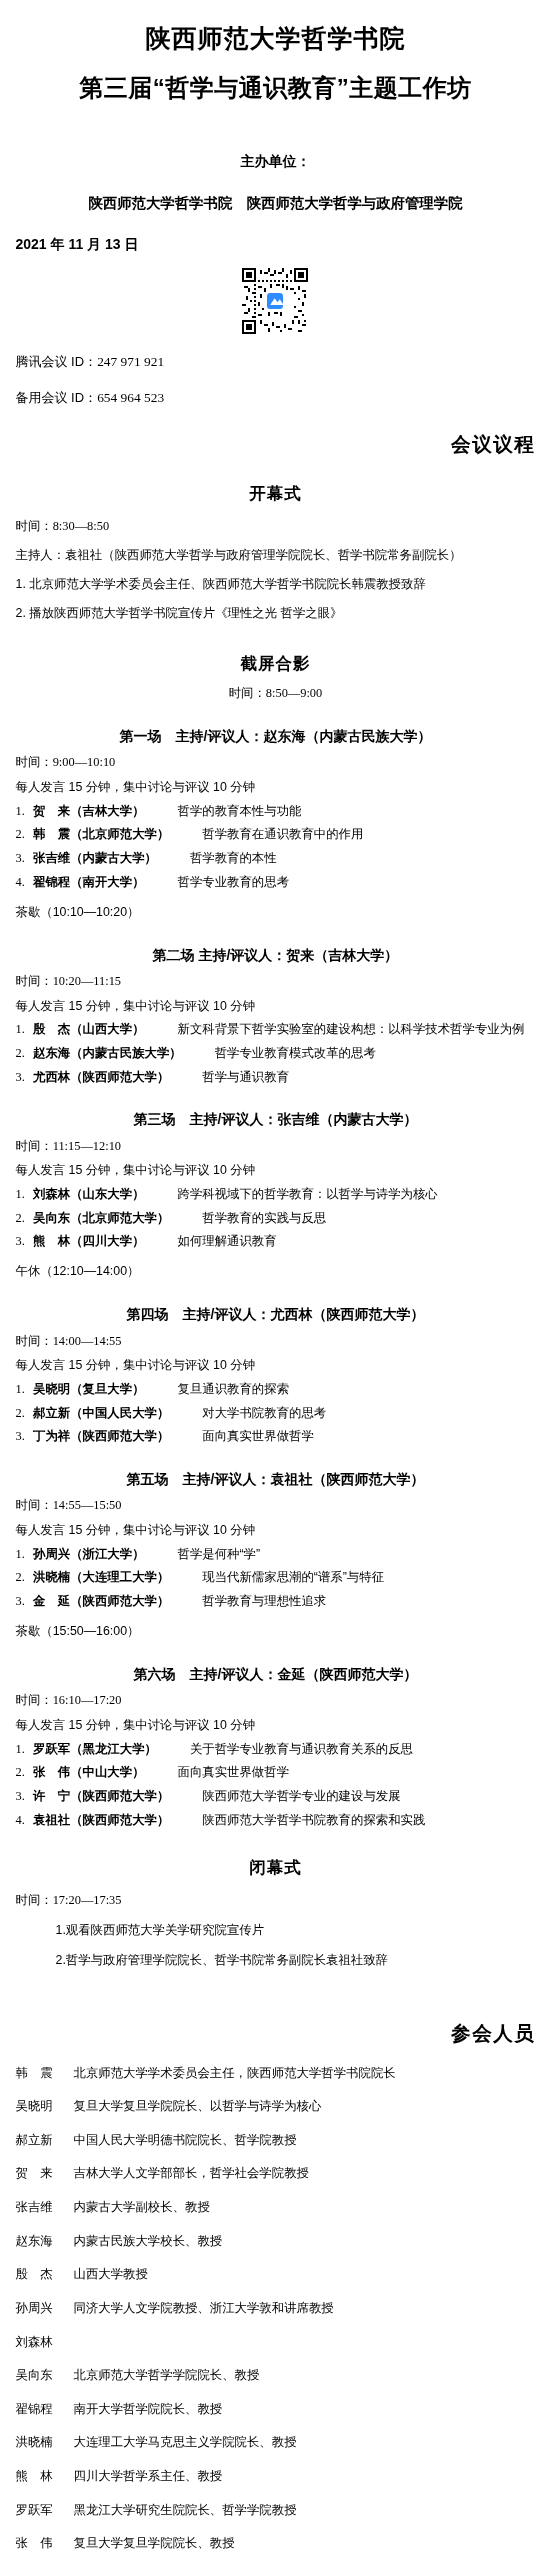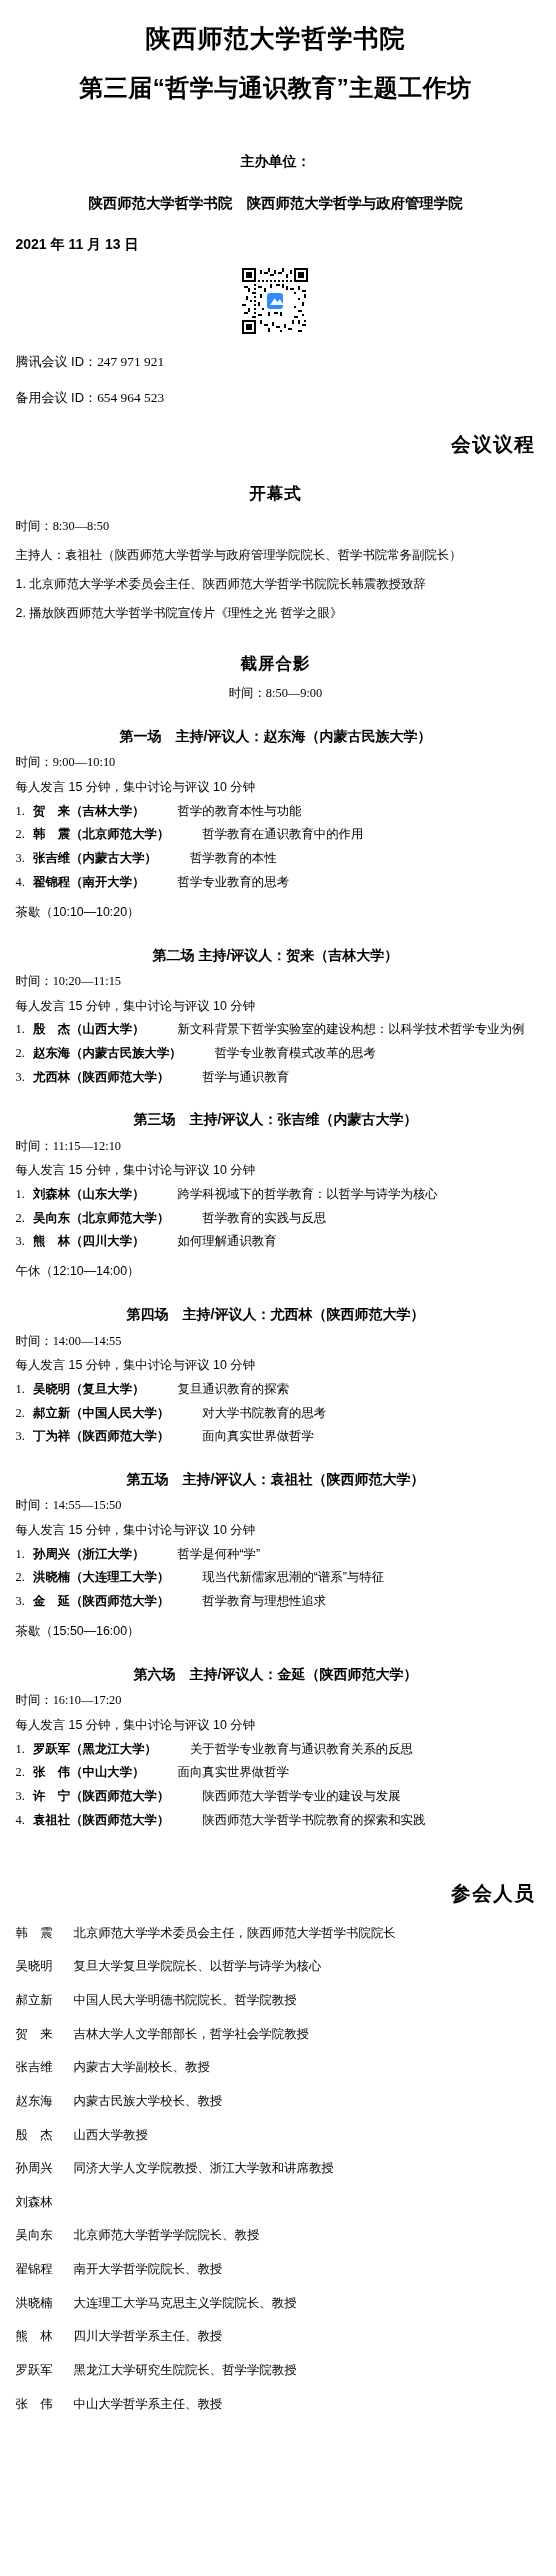--- a/index.html
+++ b/index.html
@@ -351,20 +351,28 @@
         </p>
         <p class="talk">
           <span class="talk-no serif-num">4.</span>
           <span class="talk-name">袁祖社</span>
           <span class="talk-affil">（陕西师范大学）</span>
           <span class="talk-title">陕西师范大学哲学书院教育的探索和实践</span>
         </p>
       </div>
   </section>
 
+  <section>
+    <h3 class="sub-heading closing-heading">闭幕式</h3>
+    <p class="body-line" style="margin-top:13.4px"><span>时间：</span><span class="serif-num">17:20—17:35</span></p>
+    <div>
+        <p class="closing-item">1.观看陕西师范大学关学研究院宣传片</p>
+        <p class="closing-item">2.哲学与政府管理学院院长、哲学书院常务副院长袁祖社致辞</p>
+      </div>
+  </section>
 
   <section>
     <h2 class="participants-heading">参会人员</h2>
     <div class="p-list">
         <div class="p-row">
         <span class="p-name">韩　震</span>
         <span class="p-desc">北京师范大学学术委员会主任，陕西师范大学哲学书院院长</span>
       </div>
         <div class="p-row">
         <span class="p-name">吴晓明</span>
@@ -412,20 +420,20 @@
         <div class="p-row">
         <span class="p-name">熊　林</span>
         <span class="p-desc">四川大学哲学系主任、教授</span>
       </div>
         <div class="p-row">
         <span class="p-name">罗跃军</span>
         <span class="p-desc">黑龙江大学研究生院院长、哲学学院教授</span>
       </div>
         <div class="p-row">
         <span class="p-name">张　伟</span>
-        <span class="p-desc">中山大学哲学系主任、教授</span>
+        <span class="p-desc">复旦大学复旦学院院长、教授</span>
       </div>
       </div>
 
   </section>
 
 </div>
 
 
 </body></html>

